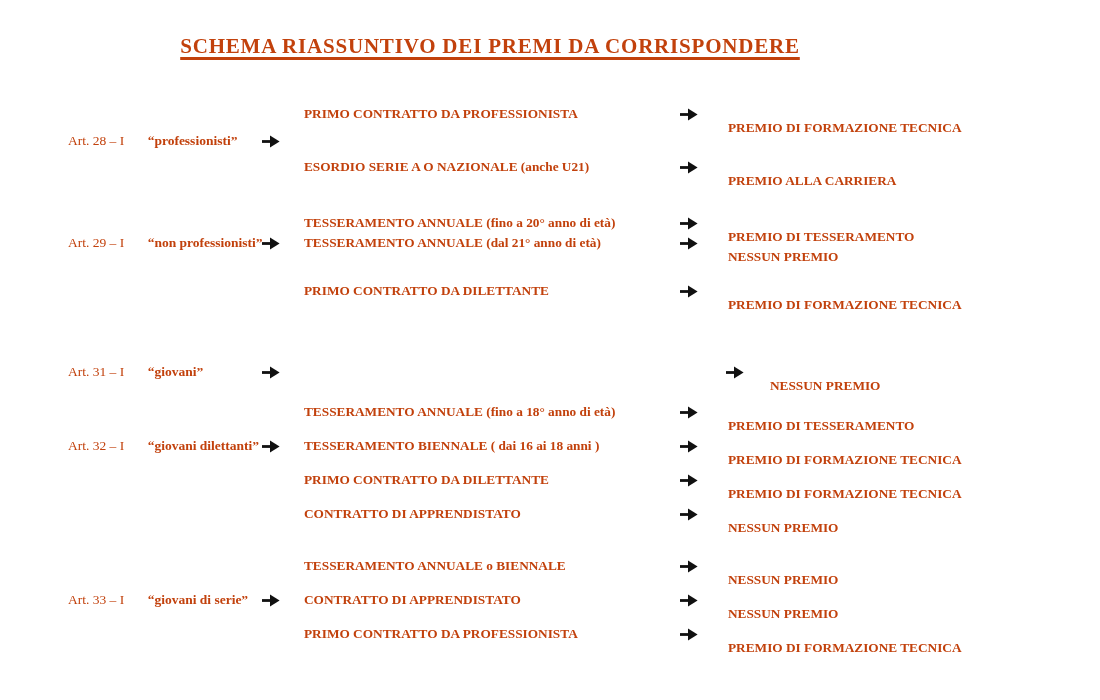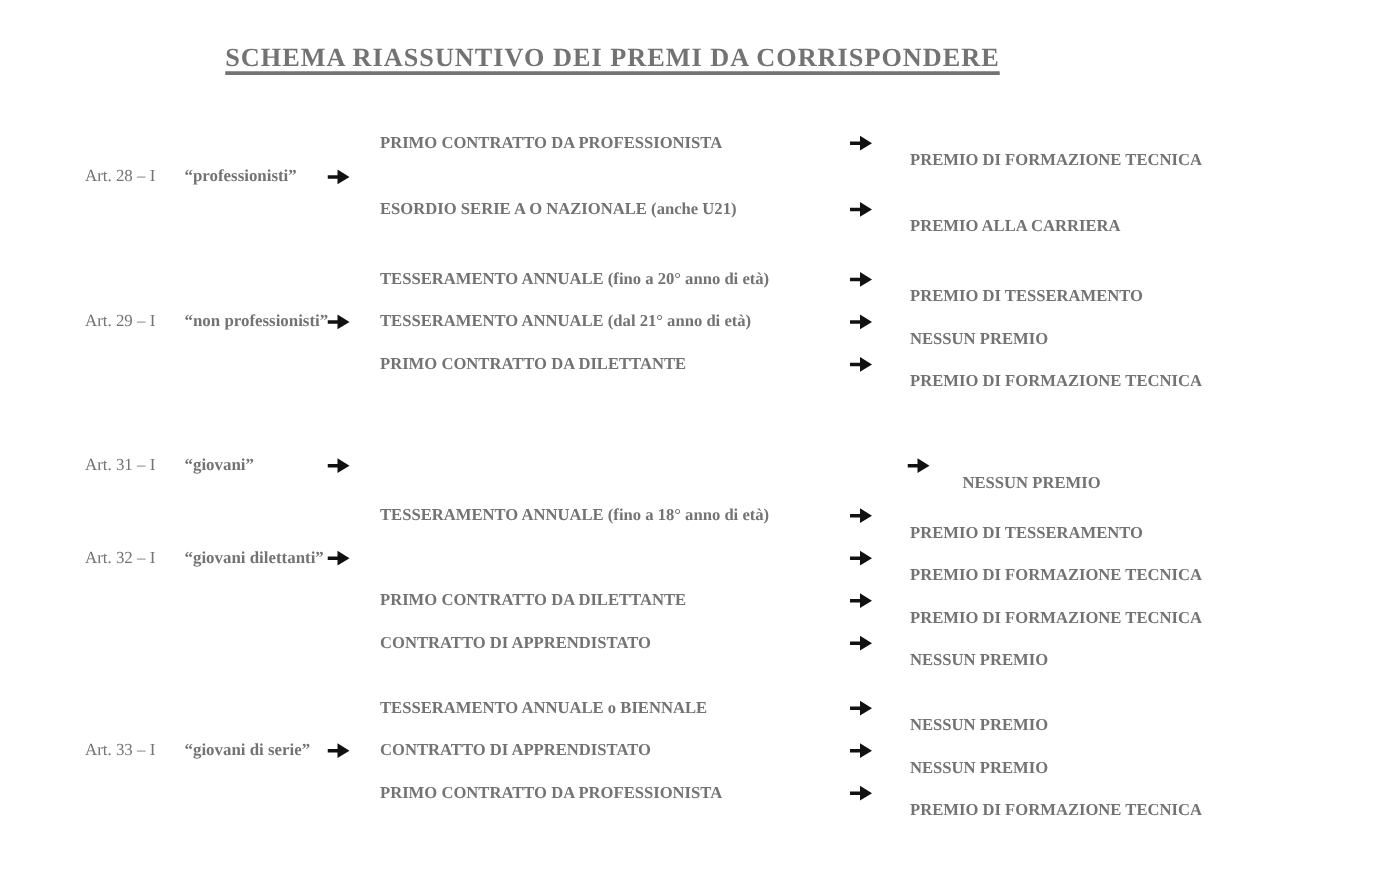--- a/index.html
+++ b/index.html
@@ -1,21 +1,21 @@
 <!DOCTYPE html>
 <html><head>
 <meta charset="utf-8">
 <style>
   html,body{margin:0;padding:0;background:#ffffff;}
   .page{
     position:relative;
     width:980px;height:700px;
     background:#ffffff;
     font-family:"Liberation Serif", serif;
-    color:#737373;
+    color:#c2410c;
     overflow:hidden;
   }
   .title{
     position:absolute;
     left:0;right:0;top:34px;
     margin:0;
     text-align:center;
     font-size:21px;
     font-weight:bold;
     letter-spacing:0.8px;
@@ -90,21 +90,21 @@
   <div class="line" style="top:215px">
     <span class="cond">TESSERAMENTO ANNUALE (fino a 20° anno di età)</span>
       <span class="arrow mid-arrow">
         <svg width="18" height="13" viewBox="0 0 18 13">
           <path d="M0 6.5 H10" stroke="#111" stroke-width="2.8"></path>
           <path d="M8 0.6 L17.6 6.5 L8 12.4 Z" fill="#111"></path>
         </svg>
       </span>
       <span class="premio">PREMIO DI TESSERAMENTO</span>
   </div>
-  <div class="line" style="top:249px">
+  <div class="line" style="top:235px">
     <span class="art"><span>Art. 29 – I </span><span class="art-name">“non professionisti”</span></span>
       <span class="arrow label-arrow">
         <svg width="18" height="13" viewBox="0 0 18 13">
           <path d="M0 6.5 H10" stroke="#111" stroke-width="2.8"></path>
           <path d="M8 0.6 L17.6 6.5 L8 12.4 Z" fill="#111"></path>
         </svg>
       </span>
       <span class="cond">TESSERAMENTO ANNUALE (dal 21° anno di età)</span>
       <span class="arrow mid-arrow">
         <svg width="18" height="13" viewBox="0 0 18 13">
@@ -153,20 +153,21 @@
       <span class="premio">PREMIO DI TESSERAMENTO</span>
   </div>
   <div class="line" style="top:438px">
     <span class="art"><span>Art. 32 – I </span><span class="art-name">“giovani dilettanti”</span></span>
       <span class="arrow label-arrow">
         <svg width="18" height="13" viewBox="0 0 18 13">
           <path d="M0 6.5 H10" stroke="#111" stroke-width="2.8"></path>
           <path d="M8 0.6 L17.6 6.5 L8 12.4 Z" fill="#111"></path>
         </svg>
       </span>
+      <span class="cond">TESSERAMENTO BIENNALE ( dai 16 ai 18 anni )</span>
       <span class="arrow mid-arrow">
         <svg width="18" height="13" viewBox="0 0 18 13">
           <path d="M0 6.5 H10" stroke="#111" stroke-width="2.8"></path>
           <path d="M8 0.6 L17.6 6.5 L8 12.4 Z" fill="#111"></path>
         </svg>
       </span>
       <span class="premio">PREMIO DI FORMAZIONE TECNICA</span>
   </div>
   <div class="line" style="top:472px">
     <span class="cond">PRIMO CONTRATTO DA DILETTANTE</span>

